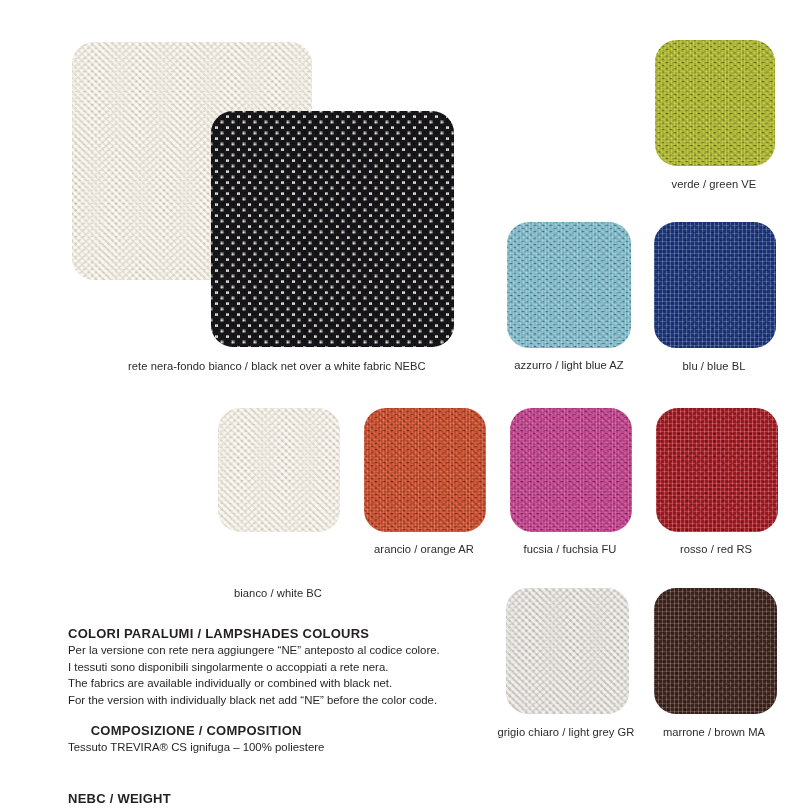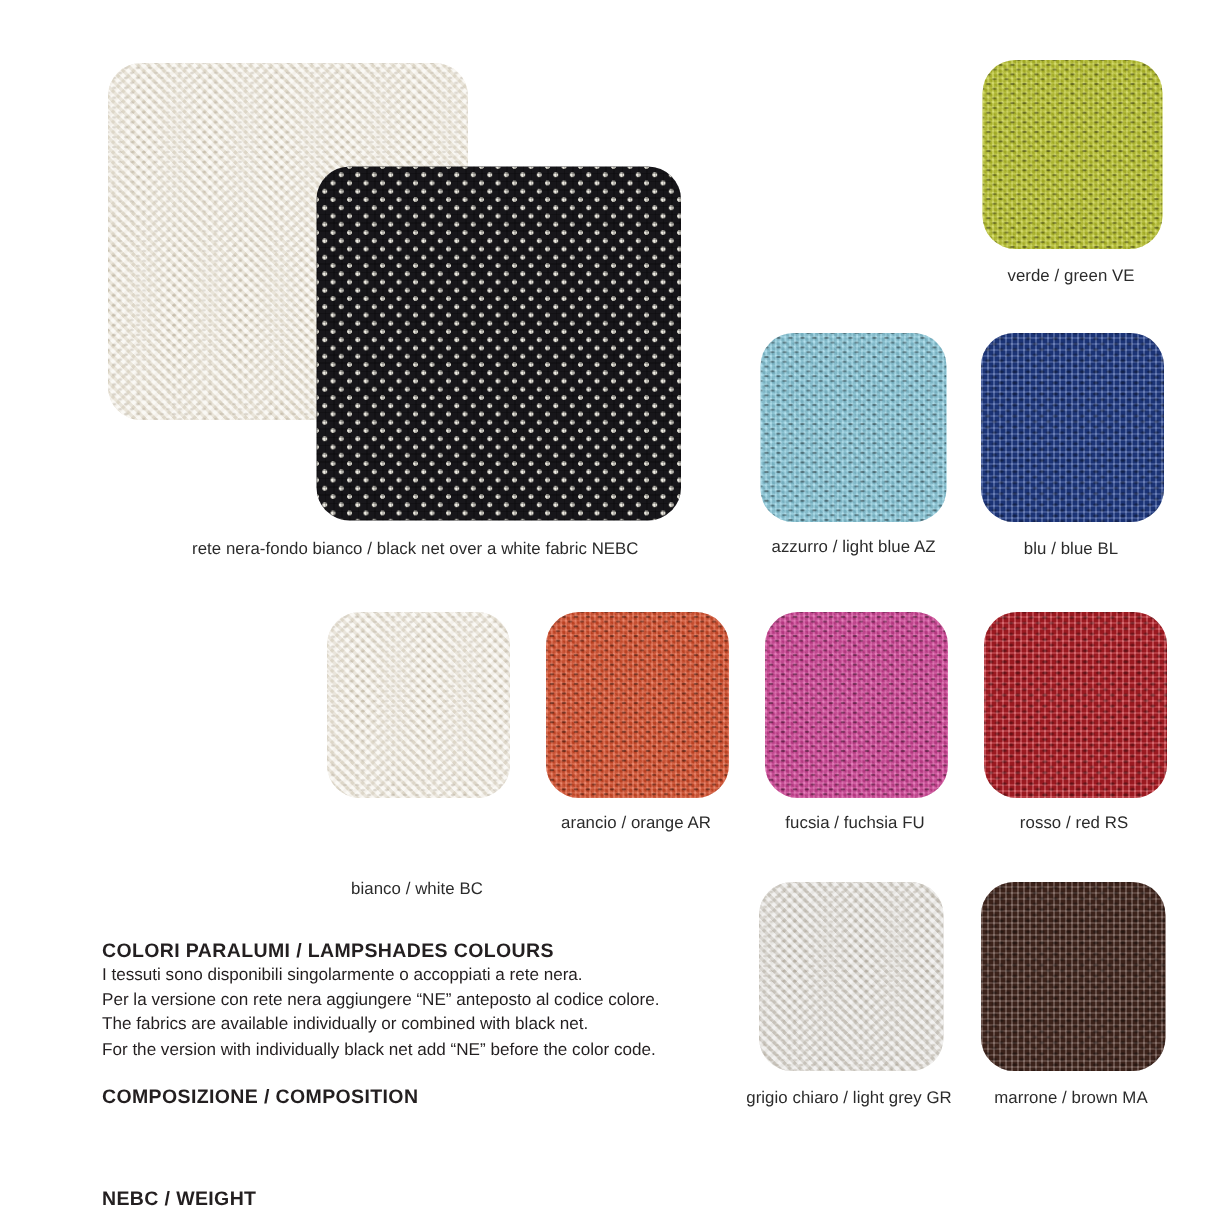--- a/index.html
+++ b/index.html
@@ -145,25 +145,26 @@
     <div class="caption" style="top: 543px; left: 278px; transform: translateX(-50%); margin-top: 44px;">bianco / white BC</div>
     <div class="caption" style="top: 543px; left: 424px; transform: translateX(-50%);">arancio / orange AR</div>
     <div class="caption" style="top: 543px; left: 570px; transform: translateX(-50%);">fucsia / fuchsia FU</div>
     <div class="caption" style="top: 543px; left: 716px; transform: translateX(-50%);">rosso / red RS</div>
     <div class="caption" style="top: 726px; left: 566px; transform: translateX(-50%);">grigio chiaro / light grey GR</div>
     <div class="caption" style="top: 726px; left: 714px; transform: translateX(-50%); text-align: right;">marrone / brown MA</div>
   </div>
 
 <div class="textblock" style="top:626px;">
   <div class="tb-head">COLORI PARALUMI / LAMPSHADES COLOURS</div>
+  <div class="tb-line">Per la versione con rete nera aggiungere “NE” anteposto al codice colore.</div>
   <div class="tb-line">I tessuti sono disponibili singolarmente o accoppiati a rete nera.</div>
-  <div class="tb-line">Per la versione con rete nera aggiungere “NE” anteposto al codice colore.</div>
   <div class="tb-line">The fabrics are available individually or combined with black net.</div>
   <div class="tb-line">For the version with individually black net add “NE” before the color code.</div>
 </div>
 
 <div class="textblock" style="top:723px;text-align:center;">
   <div class="tb-head">COMPOSIZIONE / COMPOSITION</div>
+  <div class="tb-line">Tessuto TREVIRA® CS ignifuga – 100% poliestere</div>
 </div>
 
 <div class="textblock" style="top:791px;">
   <div class="tb-head">NEBC / WEIGHT</div>
 </div>
 
 </body></html>

